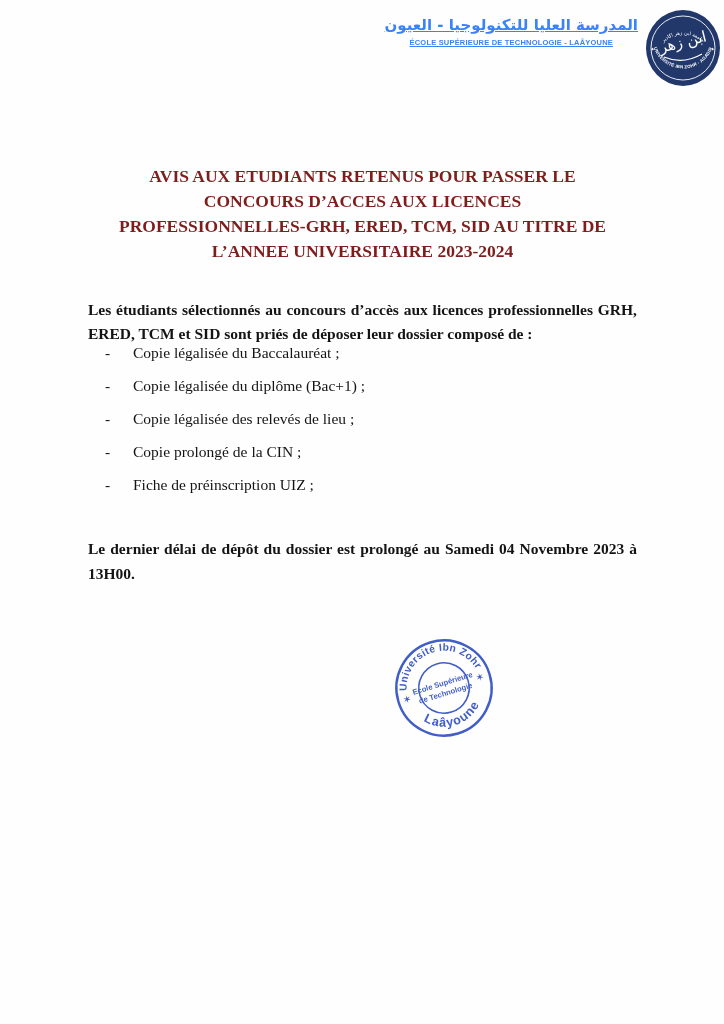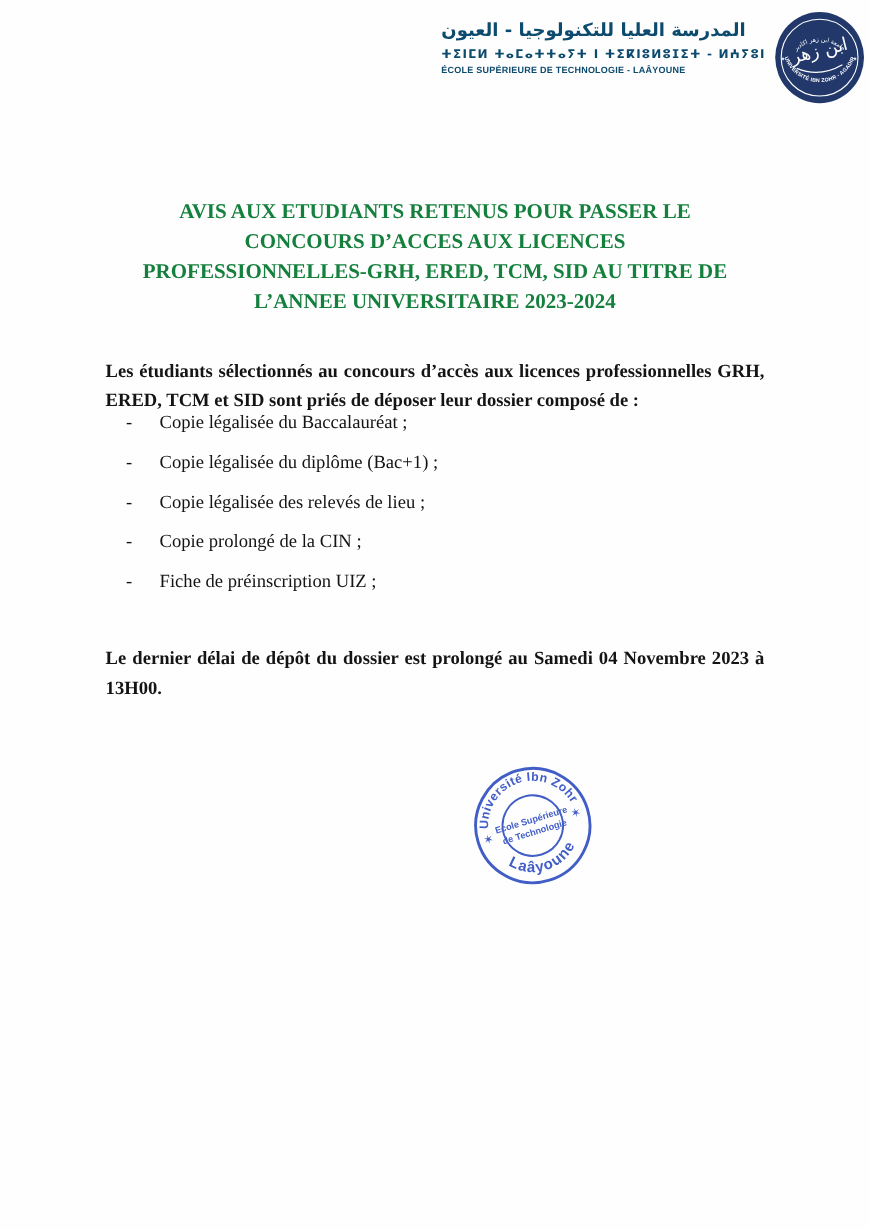--- a/index.html
+++ b/index.html
@@ -3,39 +3,39 @@
 <meta charset="utf-8">
 <style>
   html,body{margin:0;padding:0;background:#ffffff;}
   .page{
     position:relative;width:724px;height:1024px;background:#fefefe;
     font-family:"Liberation Serif", serif;color:#141414;overflow:hidden;
   }
 
   
   .letterhead{position:absolute;top:9px;right:3px;display:flex;align-items:flex-start;}
-  .letterhead-text{text-align:left;color:#0c4a6e;margin-right:7px;padding-top:5px;}
+  .letterhead-text{text-align:center;color:#3b82f6;margin-right:7px;padding-top:5px;text-decoration:underline;}
   .lh-arabic{
     font-family:"DejaVu Sans", sans-serif;direction:rtl;
     font-size:15px;font-weight:bold;line-height:23px;white-space:nowrap;
   }
   .lh-tifinagh{
     font-family:"DejaVu Sans", sans-serif;
     font-size:10px;font-weight:bold;letter-spacing:1px;line-height:14px;margin-top:2px;white-space:nowrap;
   }
   .lh-french{
     font-family:"Liberation Sans", sans-serif;
     font-size:7.5px;font-weight:bold;letter-spacing:.2px;line-height:10px;margin-top:1px;white-space:nowrap;
   }
   .logo{width:76px;height:78px;flex:0 0 auto;}
 
   
   .title{
     position:absolute;top:152px;left:88px;width:549px;text-align:center;
-    font-weight:bold;font-size:17.5px;line-height:25px;color:#15803d;
+    font-weight:bold;font-size:17.5px;line-height:25px;color:#7f1d1d;
   }
   .title div{white-space:nowrap;}
 
   
   .para{
     position:absolute;left:88px;width:549px;
     font-size:15.5px;line-height:24.6px;text-align:justify;font-weight:bold;
   }
   .intro{top:282px;}
   .deadline{top:521px;margin-top:16px;}
@@ -56,21 +56,20 @@
   .stamp-wrap svg{display:block;}
 </style>
 </head>
 <body>
 
 <div class="page">
 
   <header class="letterhead">
     <div class="letterhead-text">
       <div class="lh-arabic">المدرسة العليا للتكنولوجيا - العيون</div>
-      <div class="lh-tifinagh">ⵜⵉⵏⵎⵍ ⵜⴰⵎⴰⵜⵜⴰⵢⵜ ⵏ ⵜⵉⴽⵏⵓⵍⵓⵊⵉⵜ - ⵍⵄⵢⵓⵏ</div>
       <div class="lh-french">ÉCOLE SUPÉRIEURE DE TECHNOLOGIE - LAÂYOUNE</div>
     </div>
     <div class="logo">
       <svg viewBox="0 0 76 78" width="76" height="78" aria-hidden="true">
         <defs>
           <path id="logoTop" d="M 11,46 A 28,28 0 0 1 65,46"></path>
           <path id="logoBottom" d="M 7.5,34 A 31,31 0 0 0 68.5,34"></path>
         </defs>
         <ellipse cx="38" cy="39" rx="37" ry="38" fill="#22386b"></ellipse>
         <circle cx="38" cy="39" r="32" fill="none" stroke="#ffffff" stroke-width="0.9"></circle>

